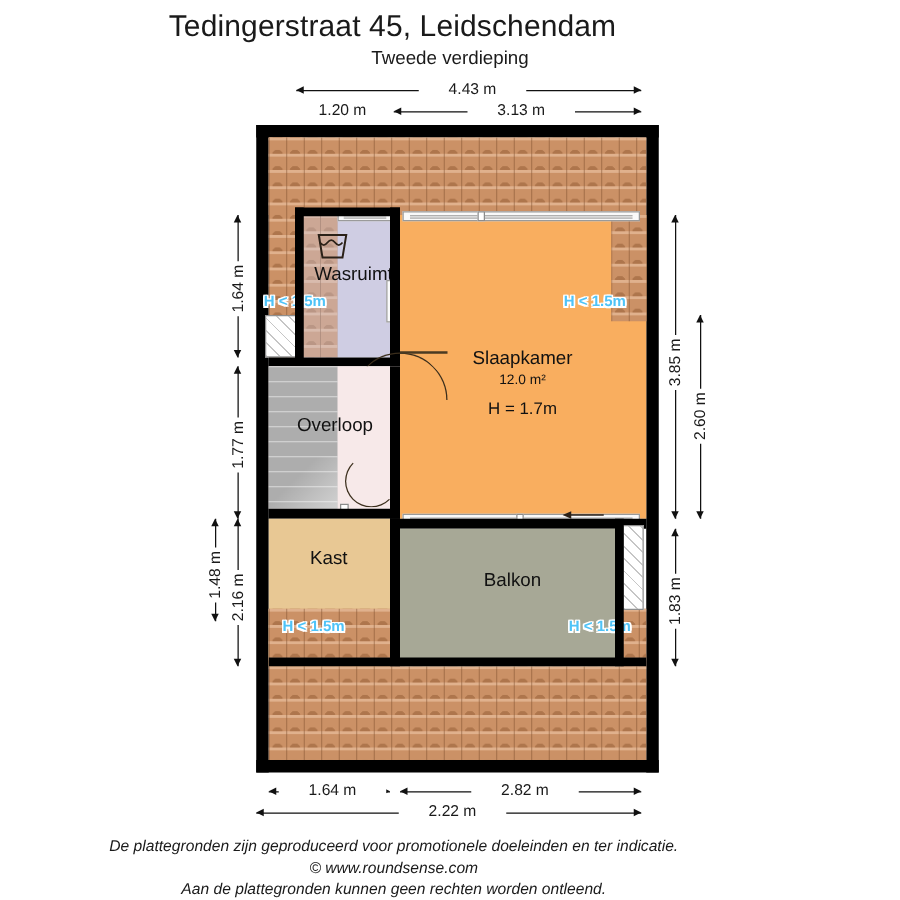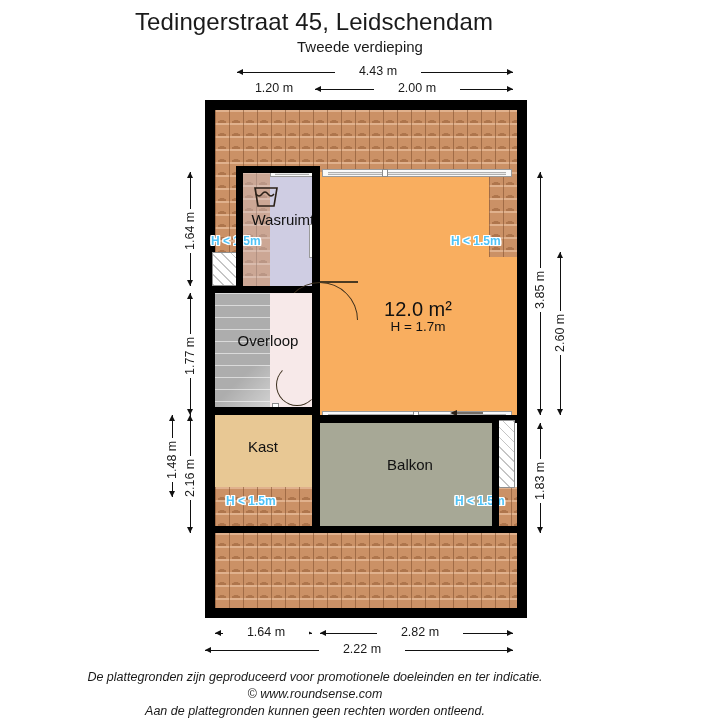--- a/index.html
+++ b/index.html
@@ -50,21 +50,21 @@
     left: 0; top: 0;
     width: 720px; height: 720px;
   }
   #stage div { box-sizing: border-box; }
 
   .wall   { position: absolute; background: #000000; }
   .room   { position: absolute; }
   .label  { position: absolute; text-align: center; white-space: nowrap; }
 
   .roomname { font-size: 15px; color: #111; }
-  .roomarea { font-size: 20px; color: #111; }
+  .roomarea { font-size: 11px; color: #111; }
   .roomh    { font-size: 13.5px; color: #111; }
 
   .hlabel {
     position: absolute;
     font-size: 12px;
     font-weight: bold;
     color: #4FC3F7;
     white-space: nowrap;
     text-shadow:
       -1.2px -1.2px 0 #fff,  1.2px -1.2px 0 #fff,
@@ -196,20 +196,21 @@
 
   <div class="wall" style="left:215px; top:286px; width:105px; height:7px;"></div>
 
   <div class="wall" style="left:236px; top:166px; width:7px; height:127px;"></div>
   <div class="wall" style="left:236px; top:166px; width:84px; height:7px;"></div>
 
   <div class="room" style="left:320px; top:172px; width:197px; height:243px; background:#F9AE5F;"></div>
 
   <div class="roof" style="left:489px; top:172px; width:28px; height:85px;"></div>
 
+  <div class="label roomname" style="left:338px; top:278px; width:160px;">Slaapkamer</div>
   <div class="label roomarea" style="left:338px; top:298px; width:160px;">12.0 m²</div>
   <div class="label roomh" style="left:338px; top:319px; width:160px;">H = 1.7m</div>
 
   <div class="hlabel" style="left:451px; top:234px;">H &lt; 1.5m</div>
 
   <div class="window" style="left:322px; top:169px; width:190px; height:8px;">
     <div class="winglass" style="left:5px; top:2px; right:5px; height:3px;"></div>
   </div>
   <div class="winnib" style="left:382px; top:169px; width:6px; height:8px;"></div>
 
@@ -280,21 +281,21 @@
   <div class="dimtxt-h" style="left:335px; top:64px; width:80px;">4.43 m</div>
 
   <div class="dimline-h" style="left:237px; top:89px; width:68px;"></div>
   <div class="arr arr-l" style="left:237px; top:86px;"></div>
   <div class="arr arr-r" style="left:299px; top:86px;"></div>
   <div class="dimtxt-h" style="left:233px; top:81px; width:76px;">1.20 m</div>
 
   <div class="dimline-h" style="left:315px; top:89px; width:198px;"></div>
   <div class="arr arr-l" style="left:315px; top:86px;"></div>
   <div class="arr arr-r" style="left:507px; top:86px;"></div>
-  <div class="dimtxt-h" style="left:374px; top:81px; width:80px;">2.00 m</div>
+  <div class="dimtxt-h" style="left:374px; top:81px; width:80px;">3.13 m</div>
 
   <div class="dimline-v" style="left:190px; top:172px; height:114px;"></div>
   <div class="arr arr-u" style="left:187px; top:172px;"></div>
   <div class="arr arr-d" style="left:187px; top:280px;"></div>
   <div class="dimtxt-v" style="left:183px; top:253px;">1.64 m</div>
 
   <div class="dimline-v" style="left:190px; top:293px; height:122px;"></div>
   <div class="arr arr-u" style="left:187px; top:293px;"></div>
   <div class="arr arr-d" style="left:187px; top:409px;"></div>
   <div class="dimtxt-v" style="left:183px; top:378px;">1.77 m</div>

